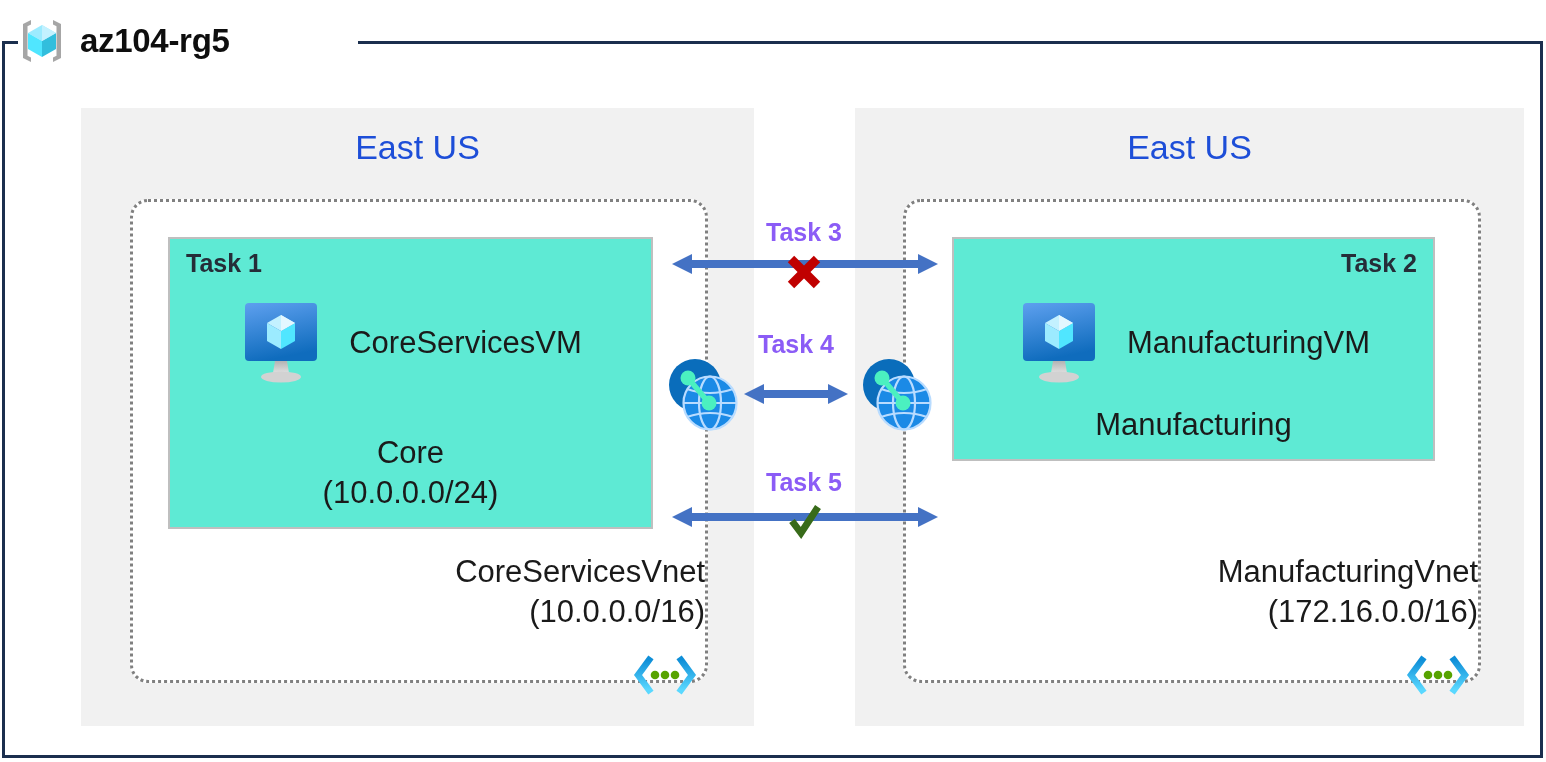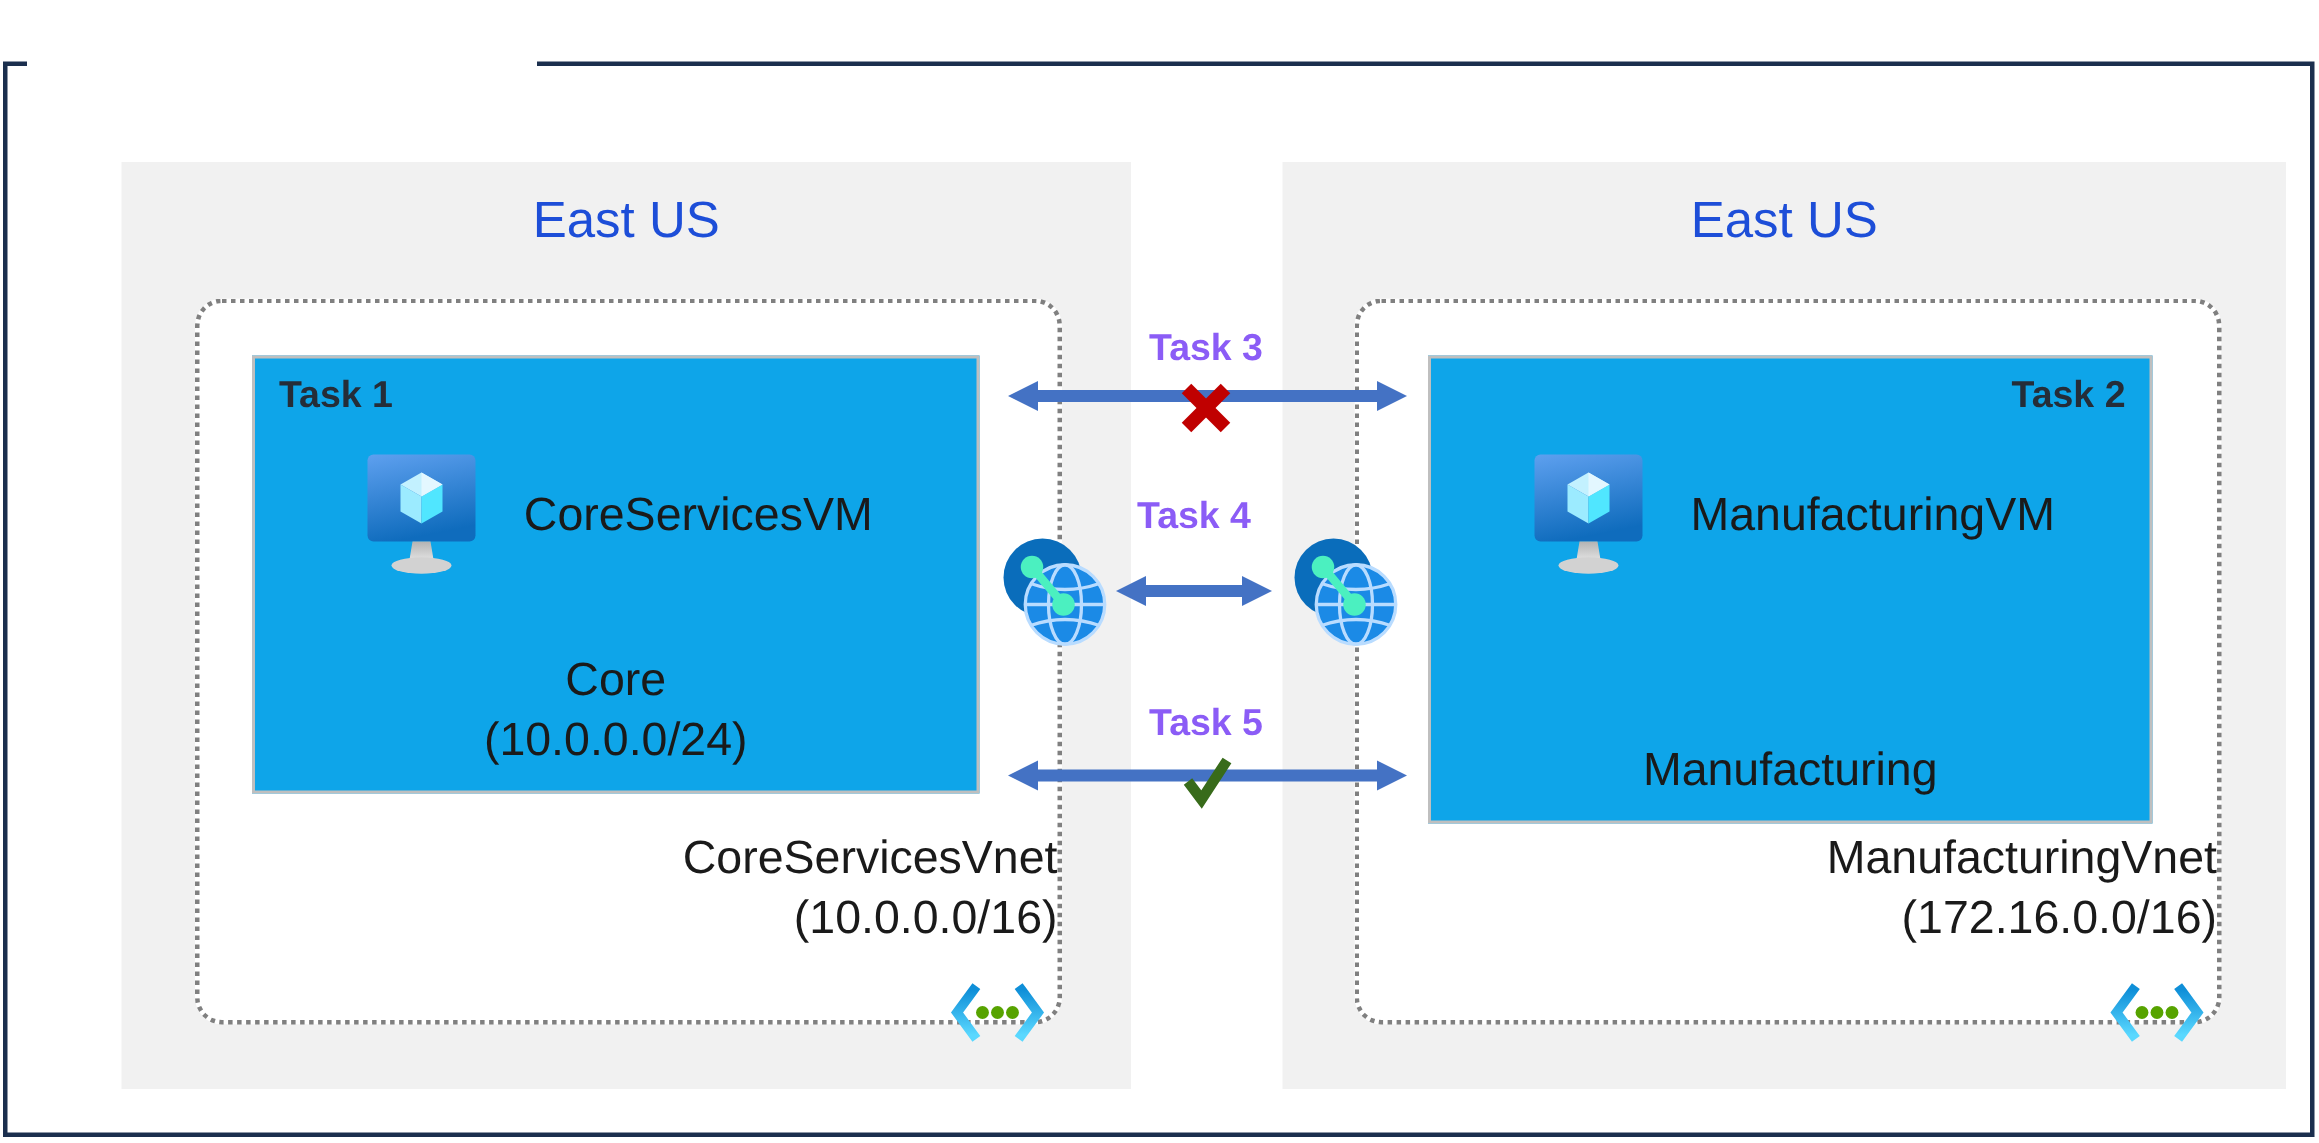--- a/index.html
+++ b/index.html
@@ -110,26 +110,26 @@
     position: absolute;
     right: 8px;
     bottom: -18px;
     width: 64px;
     height: 44px;
   }
 
   
   .subnet {
     position: absolute;
-    background: #0ea5e9;
+    background: #5eead4;
     border: 2px solid #bfbfbf;
     box-sizing: border-box;
   }
   .subnet.left  { left: 168px; top: 237px; width: 485px; height: 292px; }
-  .subnet.right { left: 952px; top: 237px; width: 483px; height: 312px; }
+  .subnet.right { left: 952px; top: 237px; width: 483px; height: 224px; }
 
   .task-tag {
     position: absolute;
     top: 10px;
     font-size: 25px;
     font-weight: bold;
     color: #252d38;
     white-space: nowrap;
   }
   .task-tag.tl { left: 16px; }
@@ -186,20 +186,33 @@
   }
 </style>
 </head>
 <body>
 
 <div id="canvas">
 
   <div class="rg-frame"></div>
   <div class="rg-title-mask"></div>
 
+  <div class="rg-header">
+    <svg class="rg-icon" viewBox="0 0 56 56">
+
+      <path d="M17 7 L9 11 L9 45 L17 49 L17 44.5 L13.5 42.8 L13.5 13.2 L17 11.5 Z" fill="#a6a6a6"></path>
+      <path d="M39 7 L47 11 L47 45 L39 49 L39 44.5 L42.5 42.8 L42.5 13.2 L39 11.5 Z" fill="#a6a6a6"></path>
+
+      <path d="M28 12 L42 20 L28 28 L14 20 Z" fill="#9cebff"></path>
+      <path d="M14 20 L28 28 L28 44 L14 36 Z" fill="#50e6ff"></path>
+      <path d="M42 20 L28 28 L28 44 L42 36 Z" fill="#32bedd"></path>
+      <path d="M28 12 L42 20 L28 28 Z" fill="#c3f1ff"></path>
+    </svg>
+    <span class="rg-name">az104-rg5</span>
+  </div>
 
   <div class="region left">
     <div class="region-label">East US</div>
   </div>
 
   <div class="vnet left">
     <div class="vnet-label">
       <span>CoreServicesVnet</span><br>
       <span>(10.0.0.0/16)</span>
     </div>

